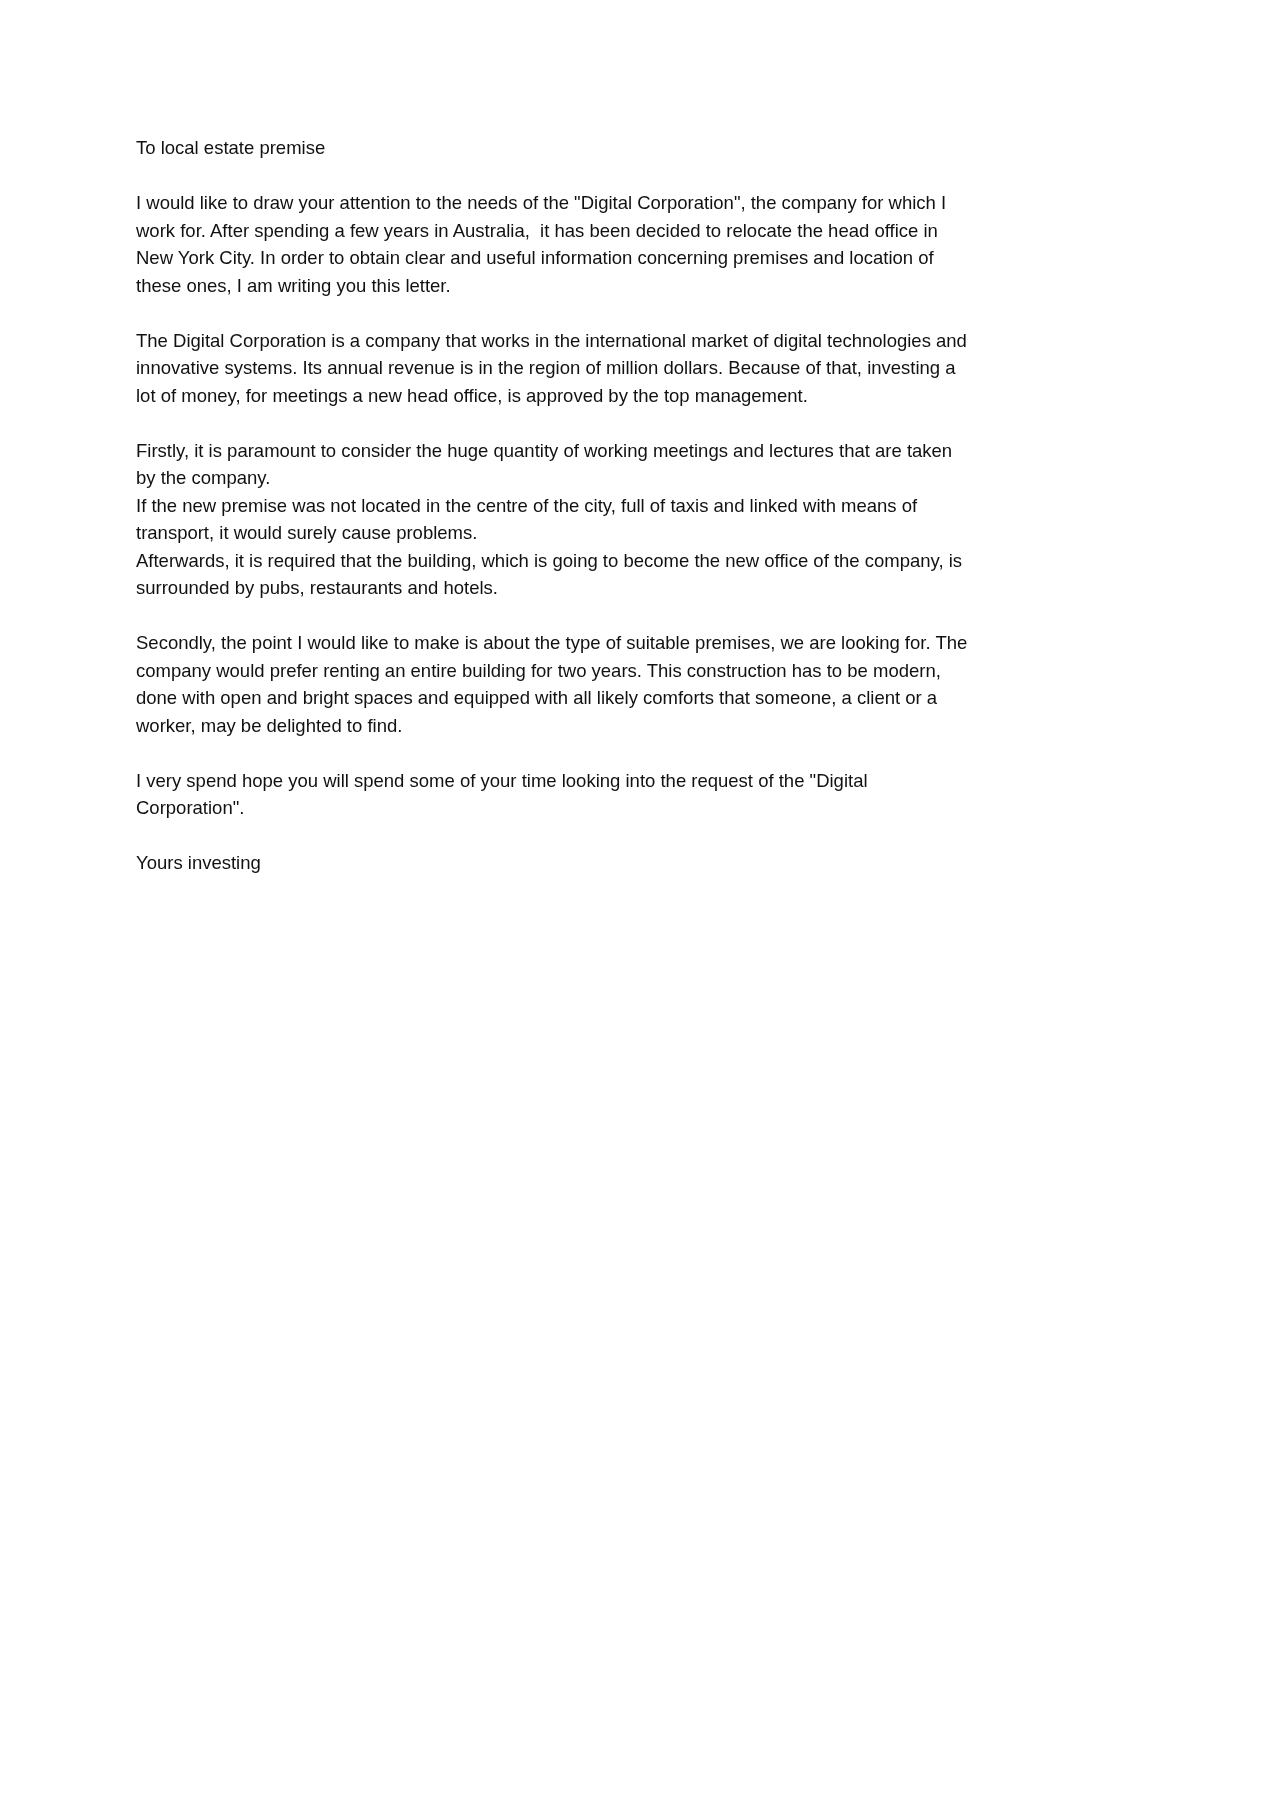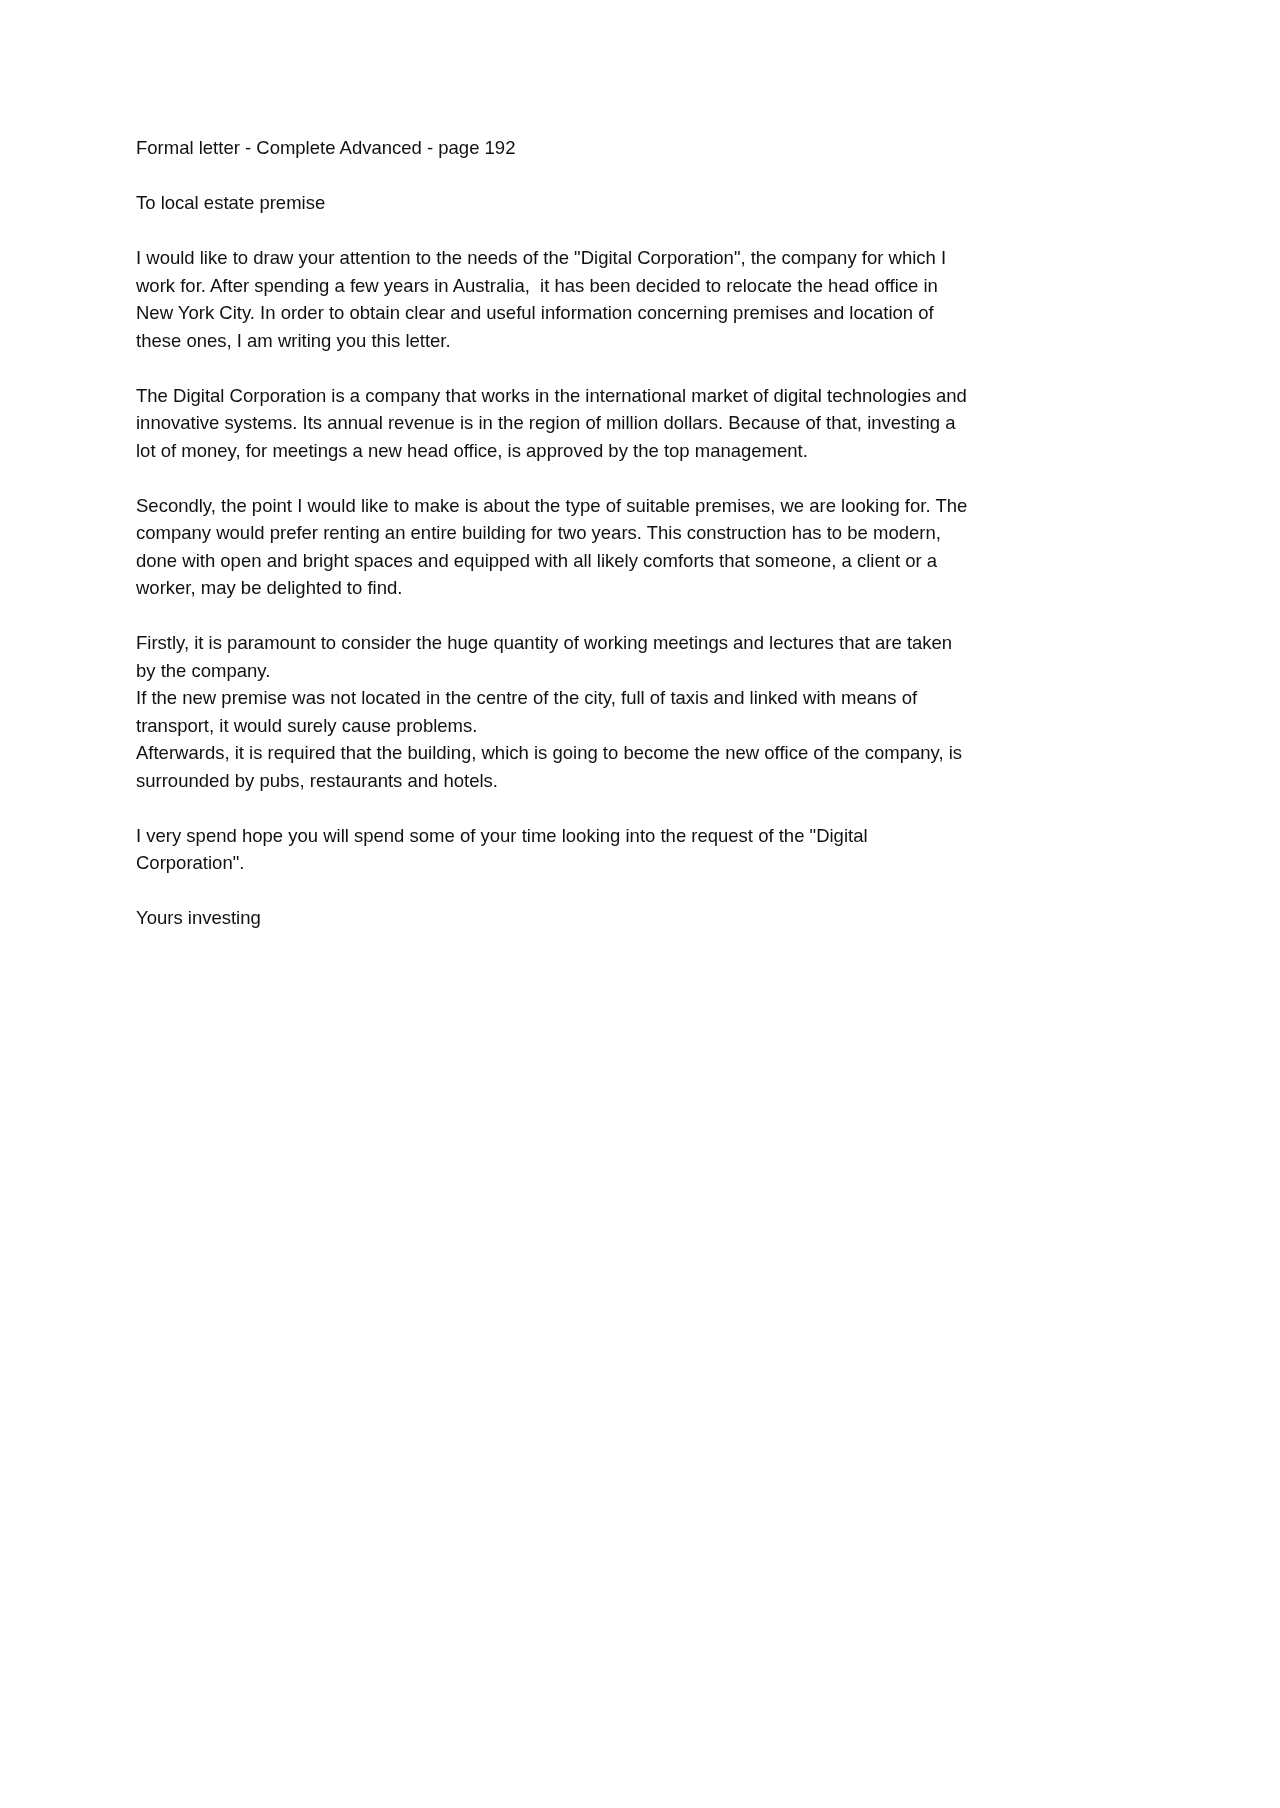--- a/index.html
+++ b/index.html
@@ -35,24 +35,23 @@
     white-space: pre-wrap;       
     word-wrap: break-word;
   }
   .block:last-child { margin-bottom: 0; }
 </style>
 </head>
 <body>
 
 <div class="page">
   <div class="content">
-    <p class="block">Formal letter - Complete Advanced - page 192</p>
     <p class="block">To local estate premise</p>
     <p class="block">I would like to draw your attention to the needs of the "Digital Corporation", the company for which I work for. After spending a few years in Australia,  it has been decided to relocate the head office in New York City. In order to obtain clear and useful information concerning premises and location of these ones, I am writing you this letter.</p>
     <p class="block">The Digital Corporation is a company that works in the international market of digital technologies and innovative systems. Its annual revenue is in the region of million dollars. Because of that, investing a lot of money, for meetings a new head office, is approved by the top management.</p>
-    <p class="block">Secondly, the point I would like to make is about the type of suitable premises, we are looking for. The company would prefer renting an entire building for two years. This construction has to be modern, done with open and bright spaces and equipped with all likely comforts that someone, a client or a worker, may be delighted to find.</p>
     <p class="block">Firstly, it is paramount to consider the huge quantity of working meetings and lectures that are taken by the company.
 If the new premise was not located in the centre of the city, full of taxis and linked with means of transport, it would surely cause problems.
 Afterwards, it is required that the building, which is going to become the new office of the company, is surrounded by pubs, restaurants and hotels.</p>
+    <p class="block">Secondly, the point I would like to make is about the type of suitable premises, we are looking for. The company would prefer renting an entire building for two years. This construction has to be modern, done with open and bright spaces and equipped with all likely comforts that someone, a client or a worker, may be delighted to find.</p>
     <p class="block">I very spend hope you will spend some of your time looking into the request of the "Digital Corporation".</p>
     <p class="block">Yours investing</p>
   </div>
 </div>
 
 </body></html>

